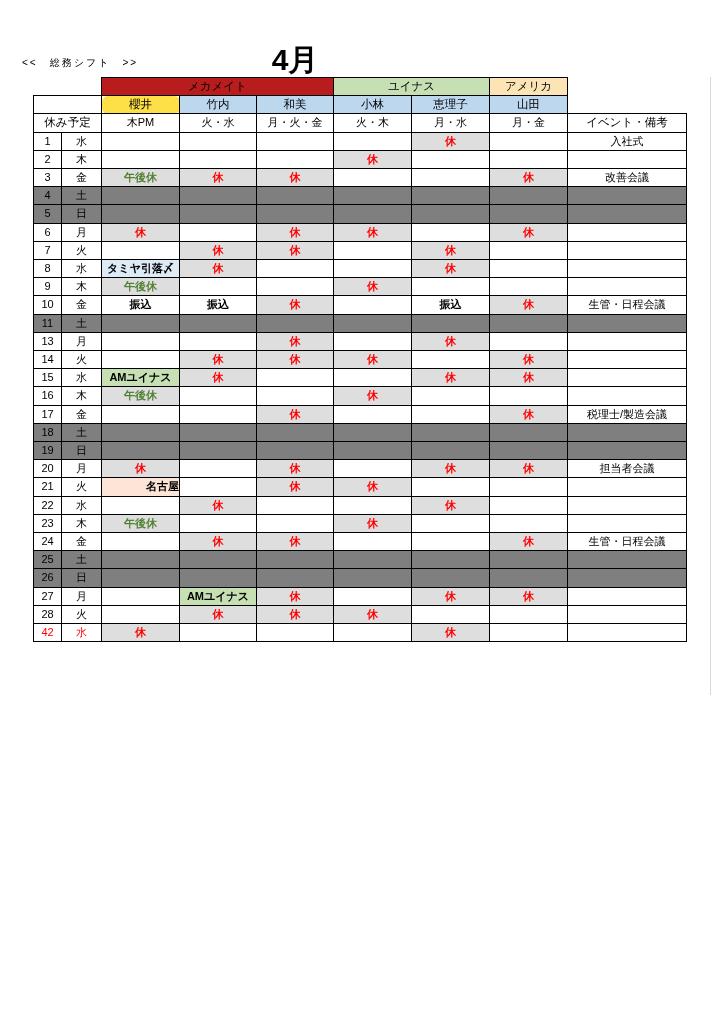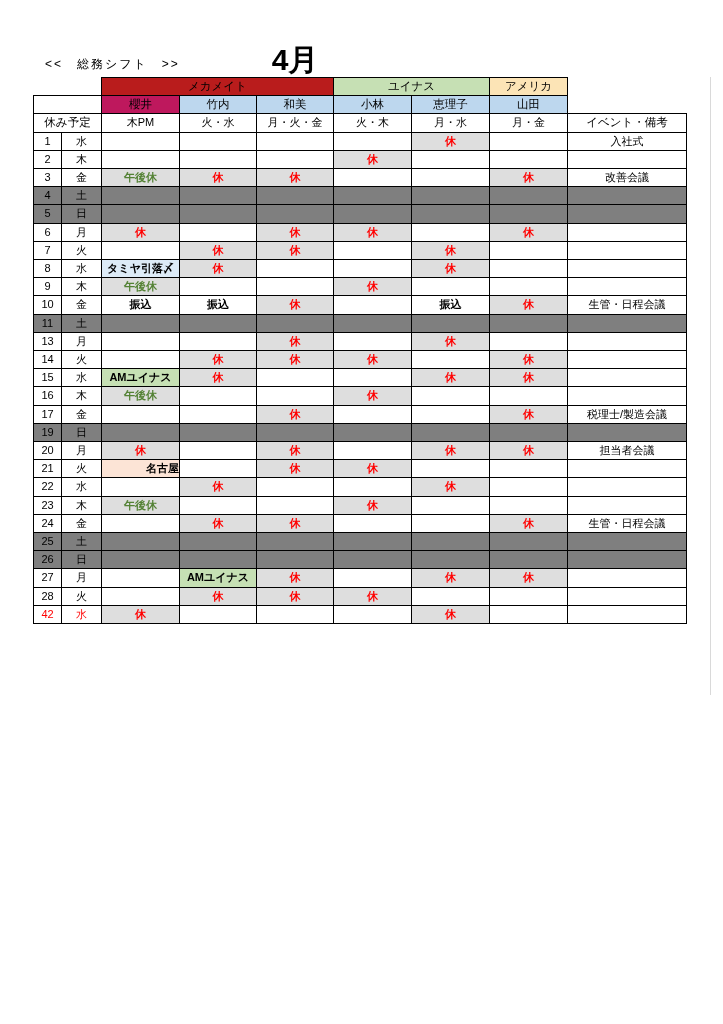--- a/index.html
+++ b/index.html
@@ -3,22 +3,22 @@
 <meta charset="utf-8">
 <style>
   html,body{margin:0;padding:0;}
   body{
     width:723px;height:1024px;background:#ffffff;
     font-family:"Liberation Sans","DejaVu Sans",sans-serif;
     color:#000;overflow:hidden;position:relative;
   }
   .sheet{position:relative;width:723px;height:1024px;}
   .nav-label{
-    position:absolute;left:45px;top:56px;
-    font-size:12px;letter-spacing:2px;white-space:nowrap;
+    position:absolute;left:22px;top:56px;
+    font-size:10px;letter-spacing:2px;white-space:nowrap;
   }
   .month-title{
     position:absolute;left:228px;top:40px;width:134px;
     text-align:center;font-size:30px;font-weight:bold;
   }
   table.shift{
     position:absolute;left:33px;top:77px;
     border-collapse:collapse;table-layout:fixed;
   }
   table.shift th,table.shift td{
@@ -58,21 +58,21 @@
     <thead>
       <tr>
         <td class="nb" colspan="2"></td>
         <th colspan="3" style="background: #b91c1c;">メカメイト</th>
         <th colspan="2" style="background: rgb(198, 224, 180);">ユイナス</th>
         <th style="background: rgb(252, 228, 182); margin-top: 40px;">アメリカ</th>
         <td class="nb"></td>
       </tr>
       <tr>
         <td colspan="2"></td>
-        <th style="background: #be185d;">櫻井</th>
+        <th style="background: #fde047; border-radius: 6px;">櫻井</th>
         <th style="background: rgb(189, 215, 238);">竹内</th>
         <th style="background: rgb(189, 215, 238);">和美</th>
         <th style="background: rgb(189, 215, 238);">小林</th>
         <th style="background: rgb(189, 215, 238);">恵理子</th>
         <th style="background: rgb(189, 215, 238);">山田</th>
         <td class="nb"></td>
       </tr>
       <tr>
         <th colspan="2">休み予定</th>
         <td>木PM</td>
@@ -255,20 +255,31 @@
           <td>金</td>
           <td></td>
           <td></td>
           <td style="background: rgb(222, 222, 222); color: rgb(255, 0, 0); font-weight: bold;">休</td>
           <td></td>
           <td></td>
           <td style="background: rgb(222, 222, 222); color: rgb(255, 0, 0); font-weight: bold;">休</td>
           <td>税理士/製造会議</td>
         </tr>
         <tr>
+          <td style="background: rgb(127, 127, 127);">18</td>
+          <td style="background: rgb(127, 127, 127);">土</td>
+          <td style="background: rgb(127, 127, 127);"></td>
+          <td style="background: rgb(127, 127, 127);"></td>
+          <td style="background: rgb(127, 127, 127);"></td>
+          <td style="background: rgb(127, 127, 127);"></td>
+          <td style="background: rgb(127, 127, 127);"></td>
+          <td style="background: rgb(127, 127, 127);"></td>
+          <td style="background: rgb(127, 127, 127);"></td>
+        </tr>
+        <tr>
           <td style="background: rgb(127, 127, 127); margin-left: 27px;">19</td>
           <td style="background: rgb(127, 127, 127);">日</td>
           <td style="background: rgb(127, 127, 127);"></td>
           <td style="background: rgb(127, 127, 127);"></td>
           <td style="background: rgb(127, 127, 127);"></td>
           <td style="background: rgb(127, 127, 127);"></td>
           <td style="background: rgb(127, 127, 127);"></td>
           <td style="background: rgb(127, 127, 127);"></td>
           <td style="background: rgb(127, 127, 127);"></td>
         </tr>

